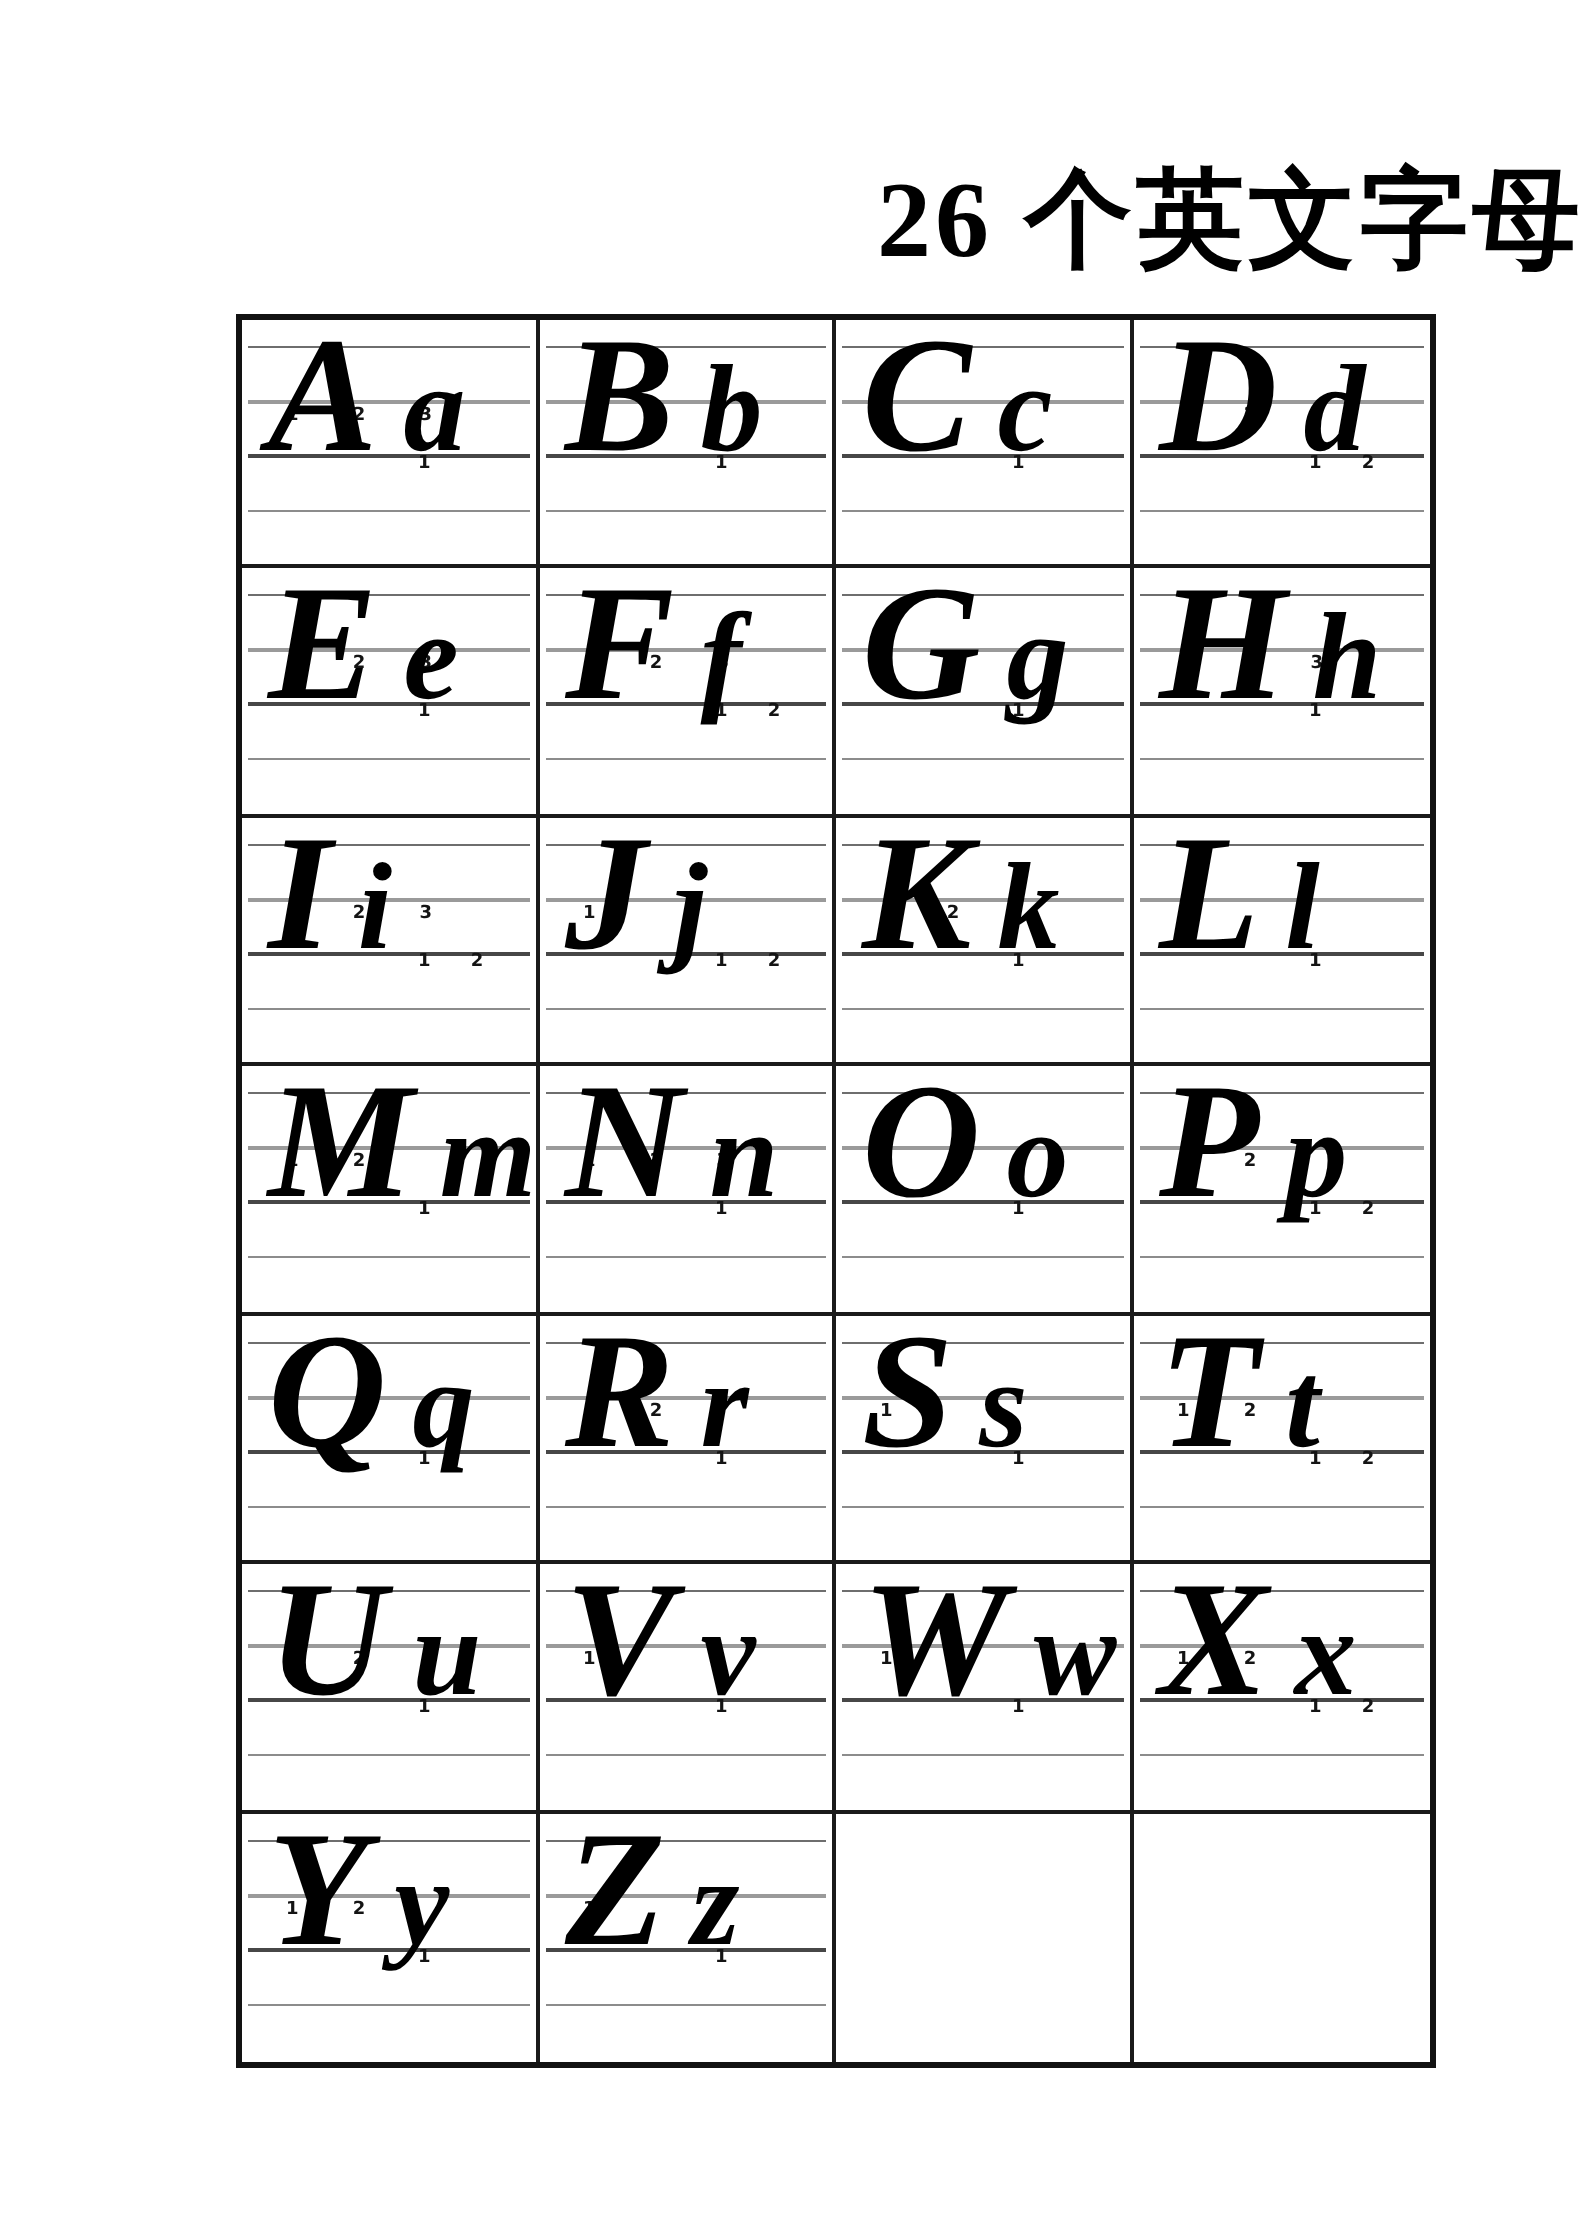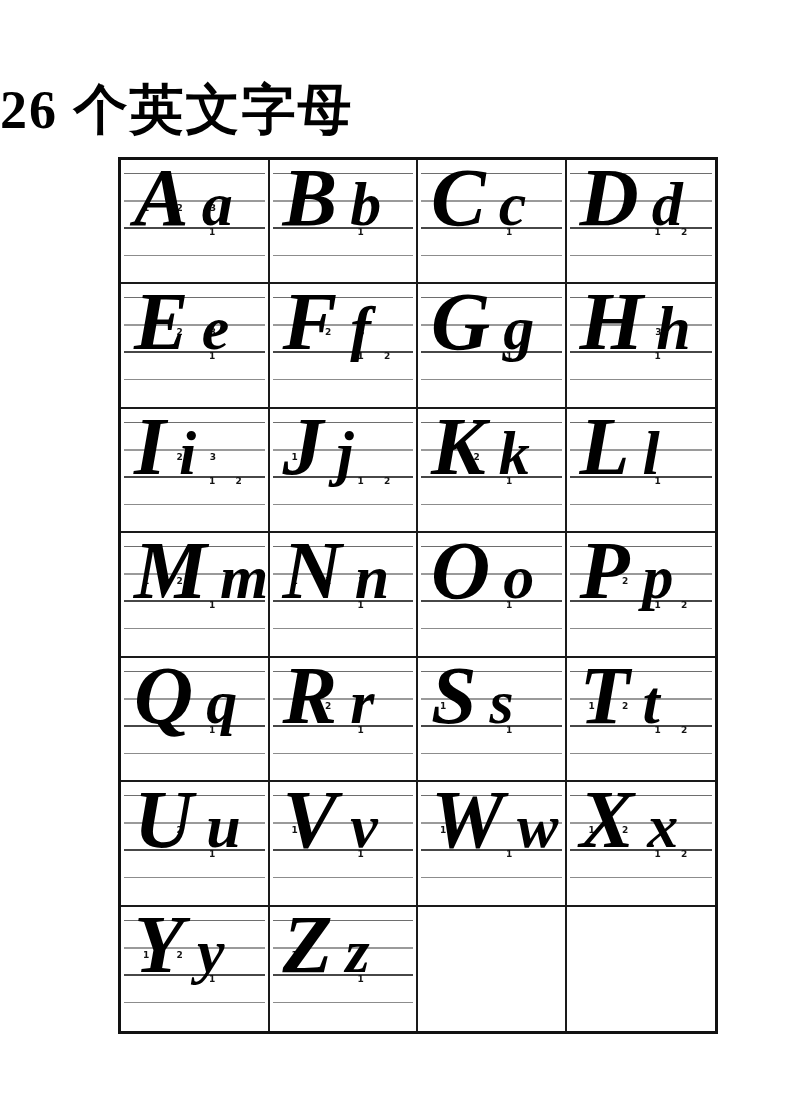--- a/index.html
+++ b/index.html
@@ -3,21 +3,21 @@
 <meta charset="utf-8">
 <style>
   html, body { margin: 0; padding: 0; background: #fff; }
   .page {
     position: relative; width: 792px; height: 1120px;
     background: #ffffff; overflow: hidden;
     font-family: "Liberation Serif", serif;
   }
   .title {
     position: absolute; top: 74px; left: 0; width: 100%;
-    margin: 0; text-align: left;
+    margin: 0; text-align: right;
     font-family: "Liberation Serif", serif;
     font-size: 54px; font-weight: bold; color: #000;
     letter-spacing: 2px;
   }
   .letter-table {
     position: absolute; left: 118px; top: 157px;
     width: 600px; height: 877px;
     display: grid;
     grid-template-columns: repeat(4, 1fr);
     grid-template-rows: repeat(7, 1fr);

